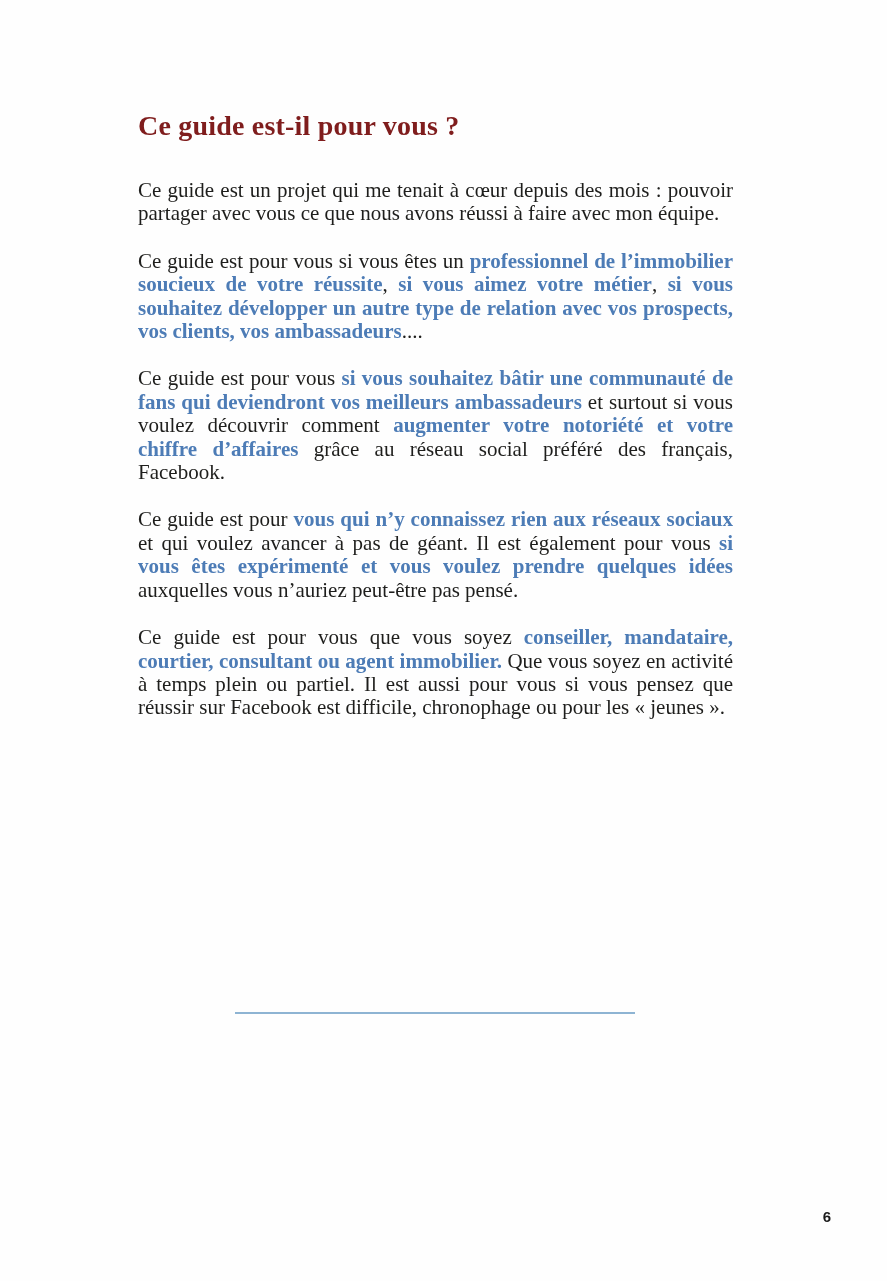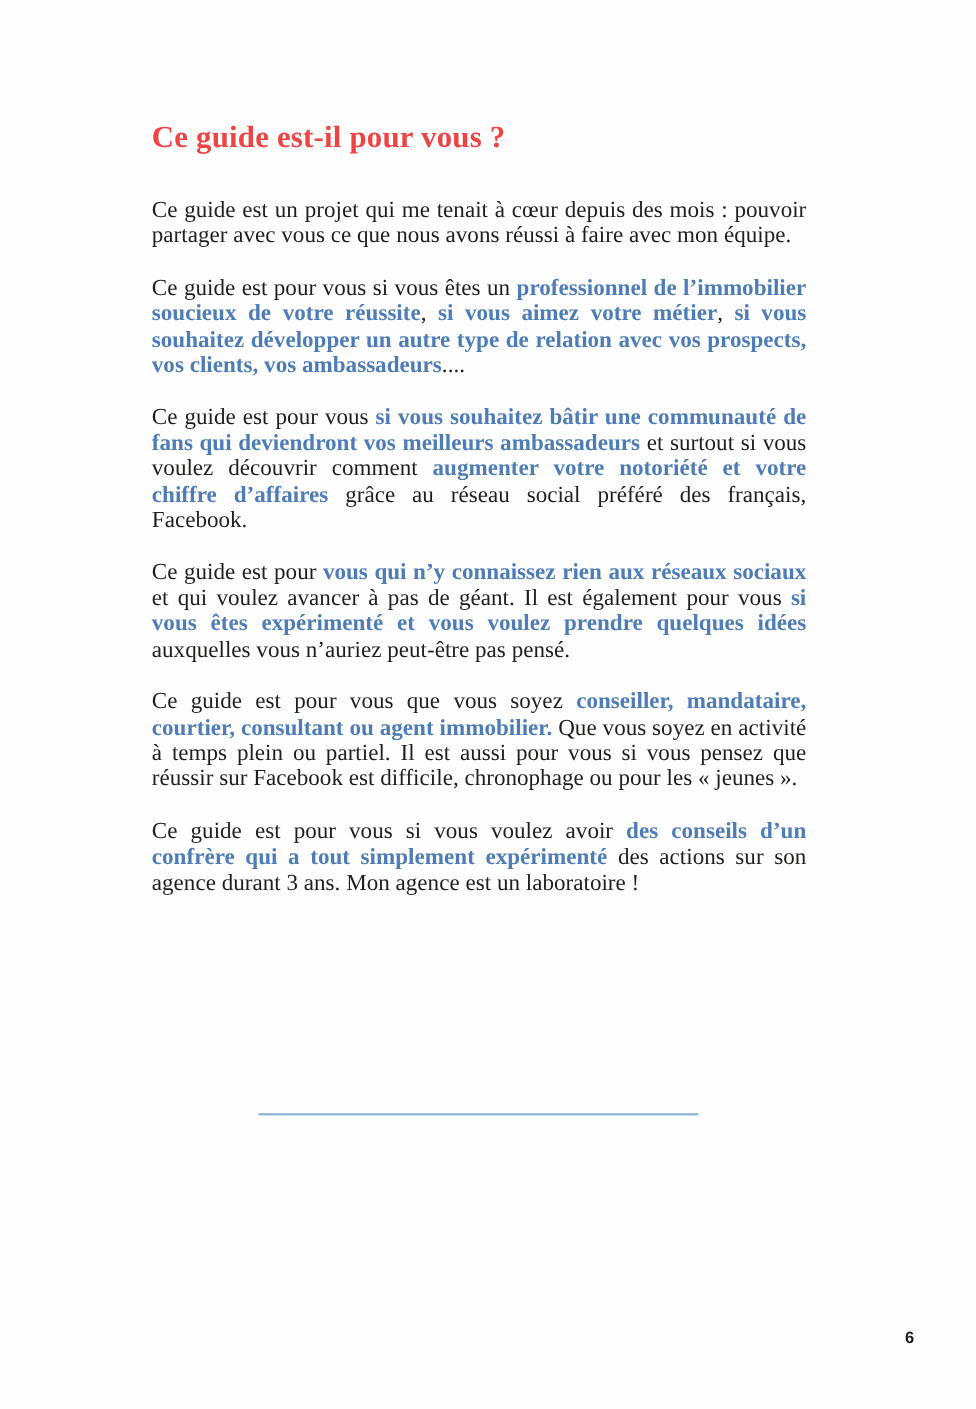--- a/index.html
+++ b/index.html
@@ -24,21 +24,21 @@
     left: 138px;
     top: 0;
     width: 595px;
   }
   .doc-title {
     margin-top: 110px;
     margin-bottom: 37px;
     font-size: 28px;
     font-weight: bold;
     letter-spacing: 0.2px;
-    color: #ef4444;
+    color: #7f1d1d;
   }
   .para {
     font-size: 21px;
     line-height: 23.4px;
     text-align: justify;
     margin-bottom: 24px;
   }
   .run { color: var(--text); }
   .run.accent {
     color: var(--accent);
@@ -68,18 +68,17 @@
 
 <div class="page">
   <div class="content-column">
     <h1 class="doc-title">Ce guide est-il pour vous ?</h1>
     <div>
         <p class="para"><span class="run">Ce guide est un projet qui me tenait à cœur depuis des mois : pouvoir partager avec vous ce que nous avons réussi à faire avec mon équipe.</span></p>
         <p class="para"><span class="run">Ce guide est pour vous si vous êtes un </span><span class="run accent">professionnel de l’immobilier soucieux de votre réussite</span><span class="run">, </span><span class="run accent">si vous aimez votre métier</span><span class="run">, </span><span class="run accent">si vous souhaitez développer un autre type de relation avec vos prospects, vos clients, vos ambassadeurs</span><span class="run">....</span></p>
         <p class="para"><span class="run">Ce guide est pour vous </span><span class="run accent">si vous souhaitez bâtir une communauté de fans qui deviendront vos meilleurs ambassadeurs</span><span class="run"> et surtout si vous voulez découvrir comment </span><span class="run accent">augmenter votre notoriété et votre chiffre d’affaires</span><span class="run"> grâce au réseau social préféré des français, Facebook.</span></p>
         <p class="para"><span class="run">Ce guide est pour </span><span class="run accent">vous qui n’y connaissez rien aux réseaux sociaux</span><span class="run"> et qui voulez avancer à pas de géant. Il est également pour vous </span><span class="run accent">si vous êtes expérimenté et vous voulez prendre quelques idées</span><span class="run"> auxquelles vous n’auriez peut-être pas pensé.</span></p>
         <p class="para"><span class="run">Ce guide est pour vous que vous soyez </span><span class="run accent">conseiller, mandataire, courtier, consultant ou agent immobilier.</span><span class="run"> Que vous soyez en activité à temps plein ou partiel. Il est aussi pour vous si vous pensez que réussir sur Facebook est difficile, chronophage ou pour les « jeunes ».</span></p>
-        <p class="para"><span class="run">Ce guide est pour vous si vous voulez avoir </span><span class="run accent">des conseils d’un confrère qui a tout simplement expérimenté</span><span class="run"> des actions sur son agence durant 3 ans. Mon agence est un laboratoire !</span></p>
       </div>
   </div>
   <hr class="divider">
   <div class="page-number">6</div>
 </div>
 
 </body></html>

